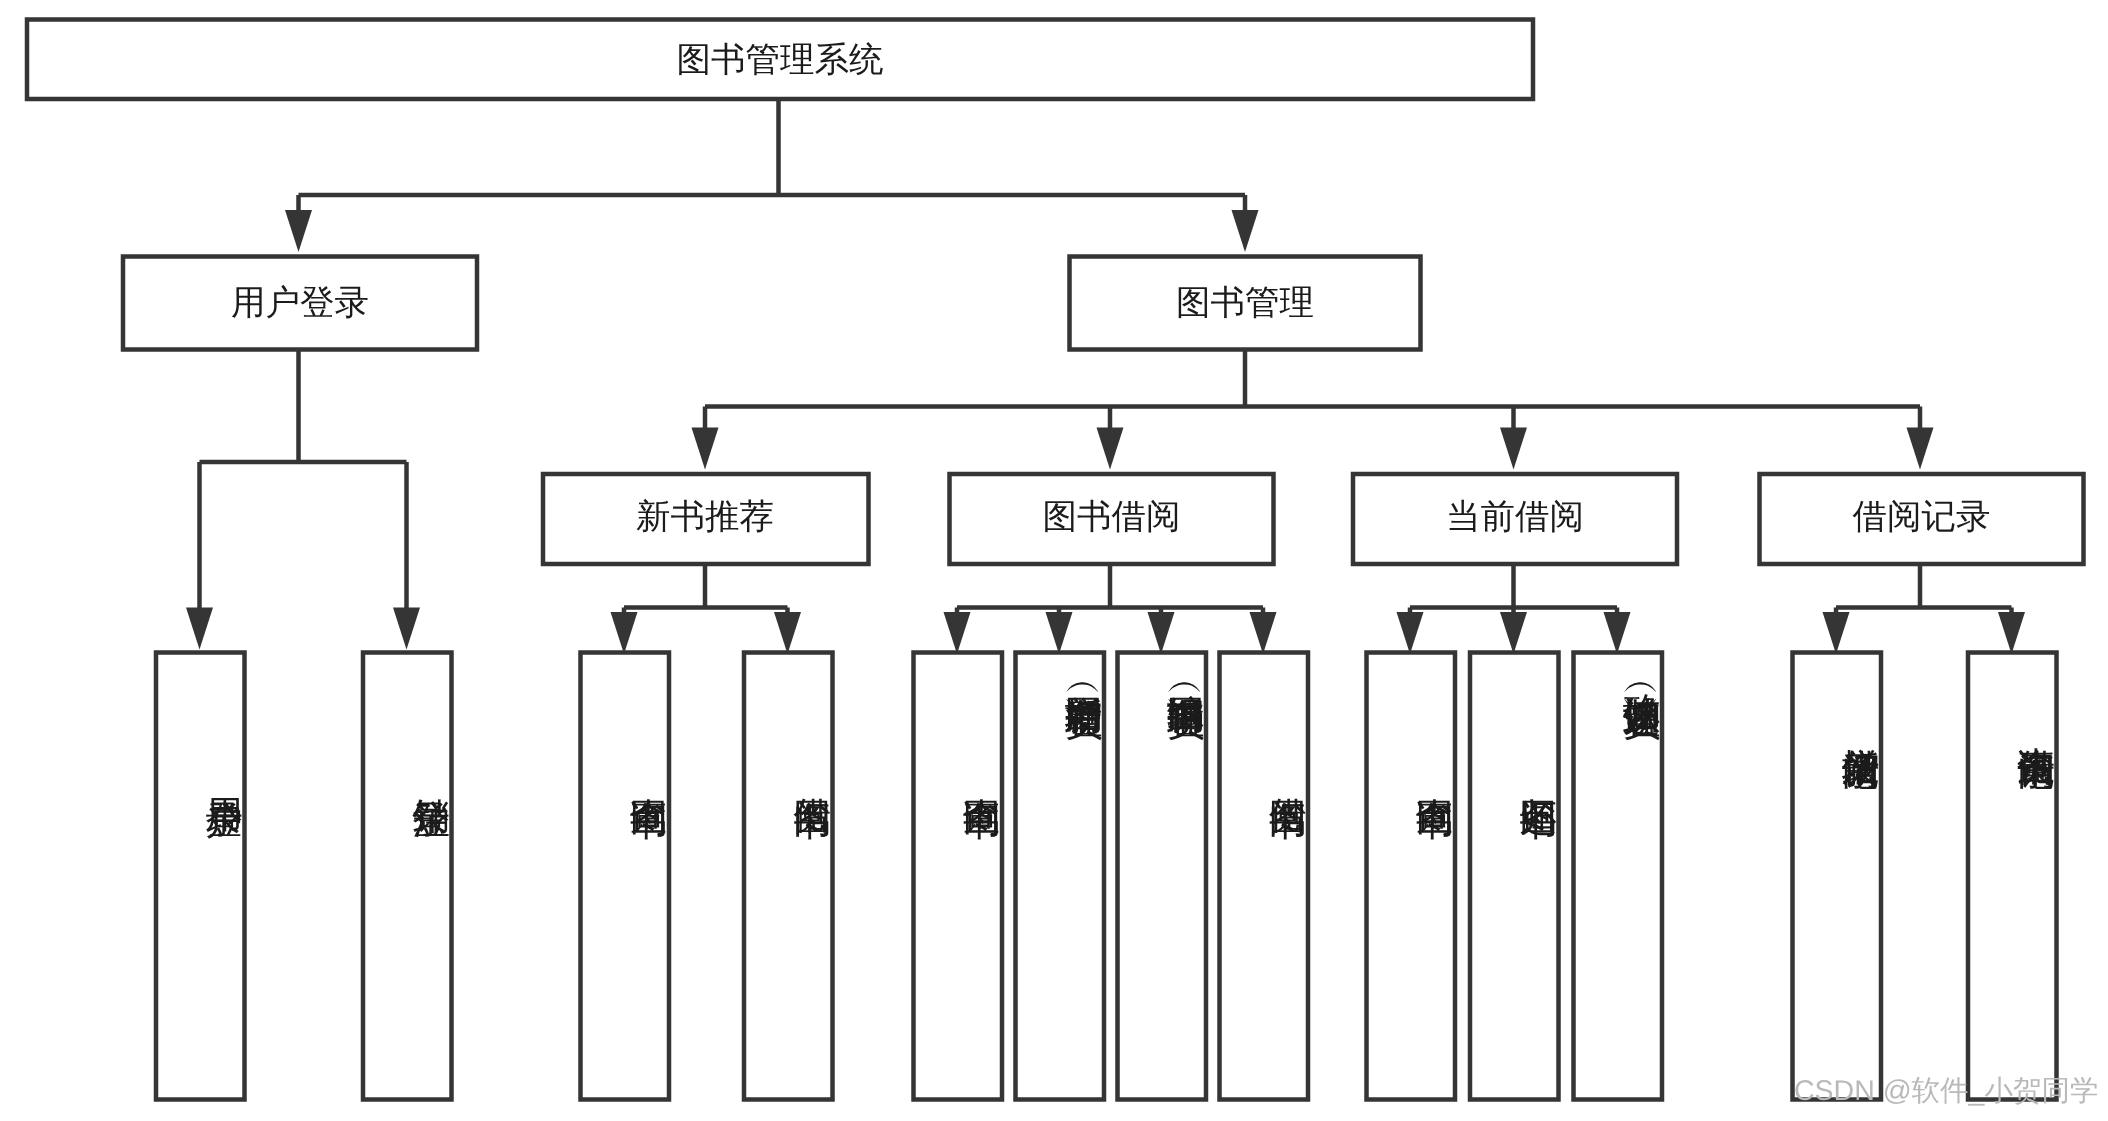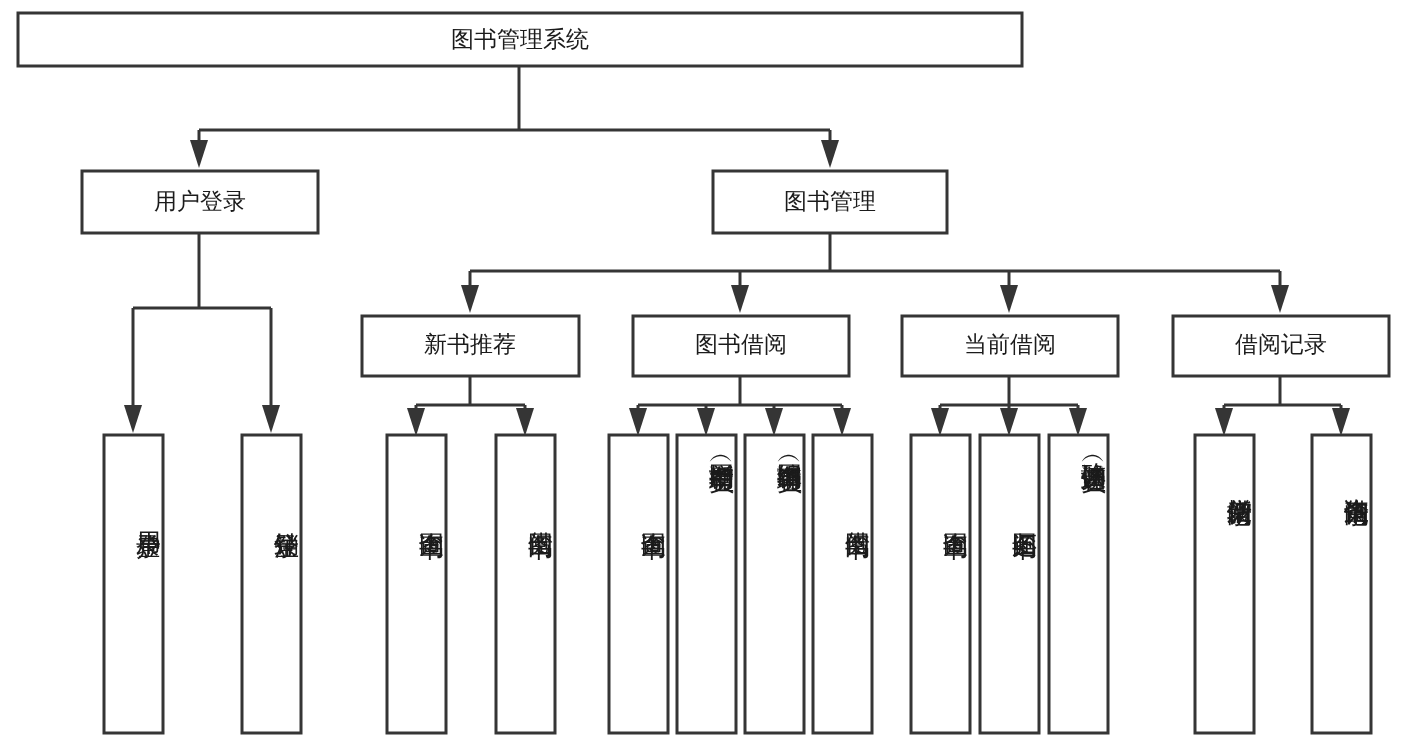--- a/index.html
+++ b/index.html
@@ -240,14 +240,15 @@
   <div class="leaf-label" style="left:745px; width:59px; top:443px;">编辑图书（管理员）</div>
   <div class="leaf-label" style="left:813px; width:59px; top:512px;">借阅图书</div>
 
   <div class="leaf-label" style="left:911px; width:59px; top:512px;">查询图书</div>
   <div class="leaf-label" style="left:980px; width:59px; top:512px;">归还图书</div>
   <div class="leaf-label" style="left:1049px; width:59px; top:443px;">确认归还（管理员）</div>
 
   <div class="leaf-label" style="left:1195px; width:59px; top:478px;">新增借阅记录</div>
   <div class="leaf-label" style="left:1312px; width:59px; top:478px;">查询借阅记录</div>
 
+  <div class="watermark">CSDN @软件_小贺同学</div>
 
 </div>
 
 </body></html>

